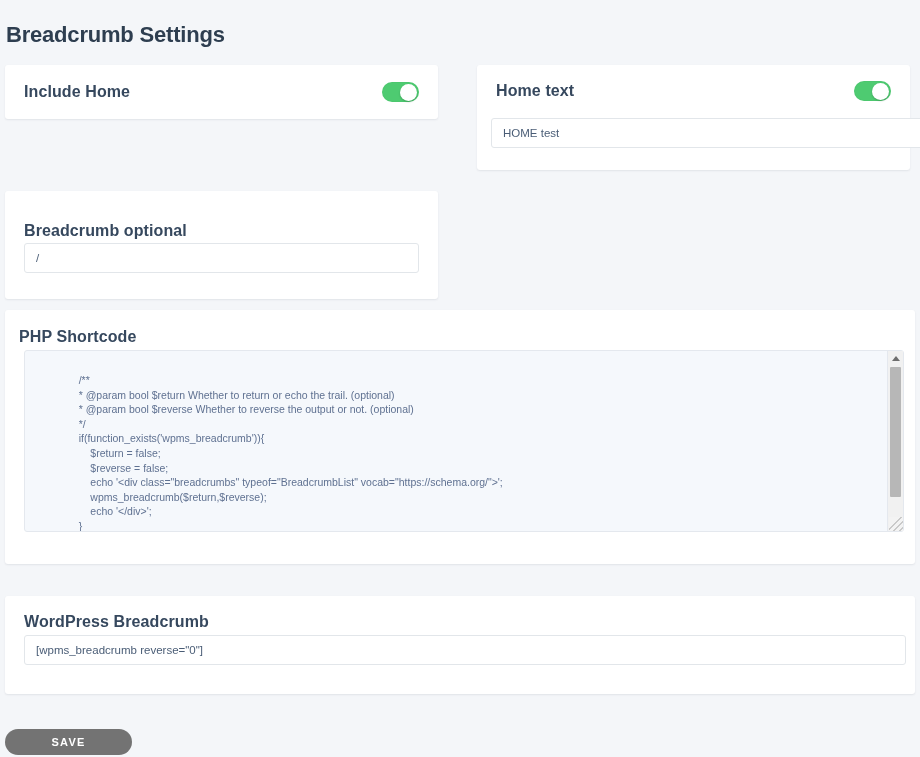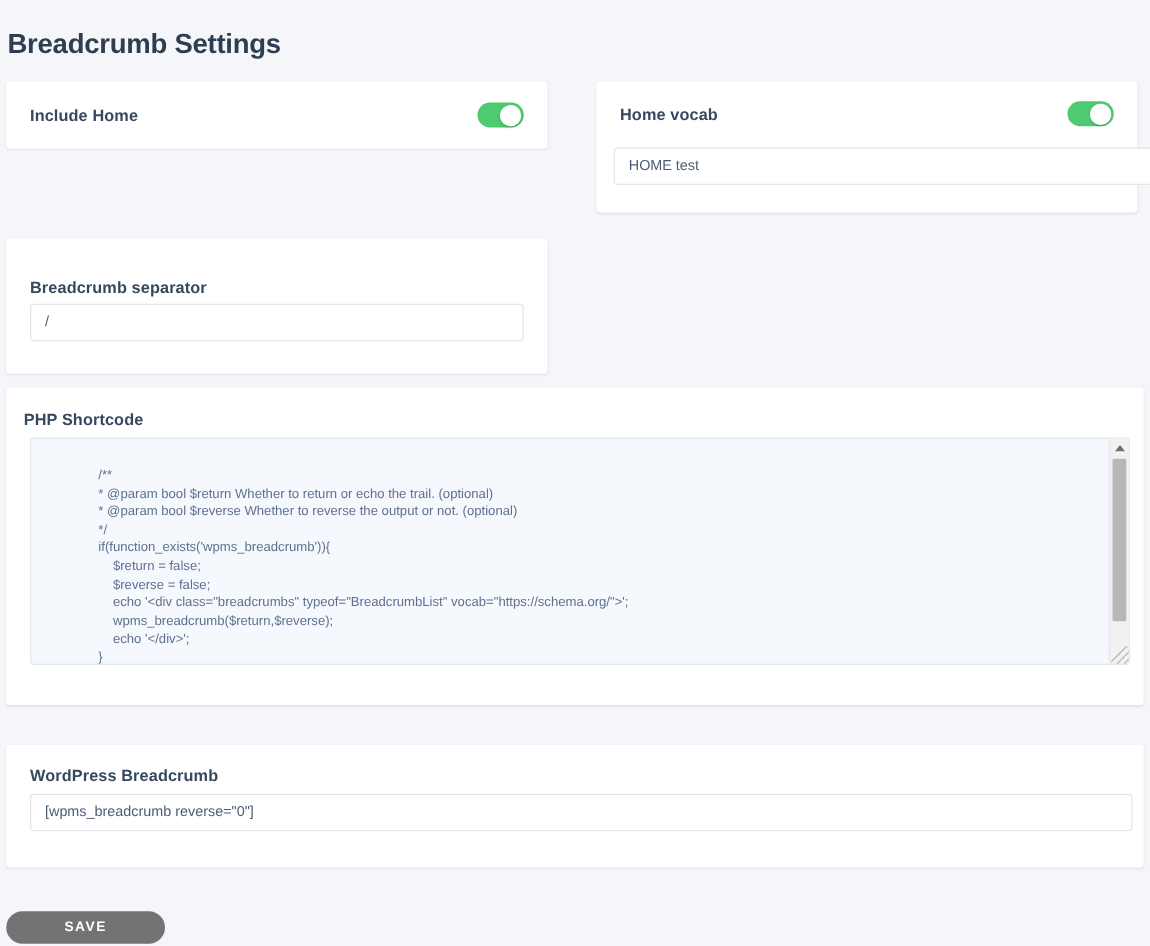--- a/index.html
+++ b/index.html
@@ -35,21 +35,21 @@
 
   
   .card {
     position: absolute;
     background: #ffffff;
     border-radius: 3px;
     box-shadow: 0 1px 2px rgba(60, 72, 88, 0.10);
   }
 
   .card-label {
-    font-size: 13px;
+    font-size: 16px;
     font-weight: bold;
     color: #36485e;
     letter-spacing: 0.1px;
     text-align: center;
   }
 
   
   .toggle-row {
     display: flex;
     align-items: center;
@@ -206,27 +206,27 @@
     <div class="toggle-row">
       <span class="card-label">Include Home</span>
       <span class="switch">
         <span class="knob"></span>
       </span>
     </div>
   </div>
 
 
   <div class="card" id="card-separator">
-    <span class="card-label">Breadcrumb separator</span>
+    <span class="card-label">Breadcrumb optional</span>
     <input class="text-input" id="sep-input" type="text" value="/" style="">
   </div>
 
   <div class="card" id="card-home-text">
     <div class="toggle-row">
-      <span class="card-label">Home vocab</span>
+      <span class="card-label">Home text</span>
       <span class="switch">
         <span class="knob"></span>
       </span>
     </div>
     <input class="text-input" id="home-text-input" type="text" value="HOME test" style="">
   </div>
 
   <div class="card" id="card-php">
     <span class="card-label">PHP Shortcode</span>
     <div id="php-area-wrap">

